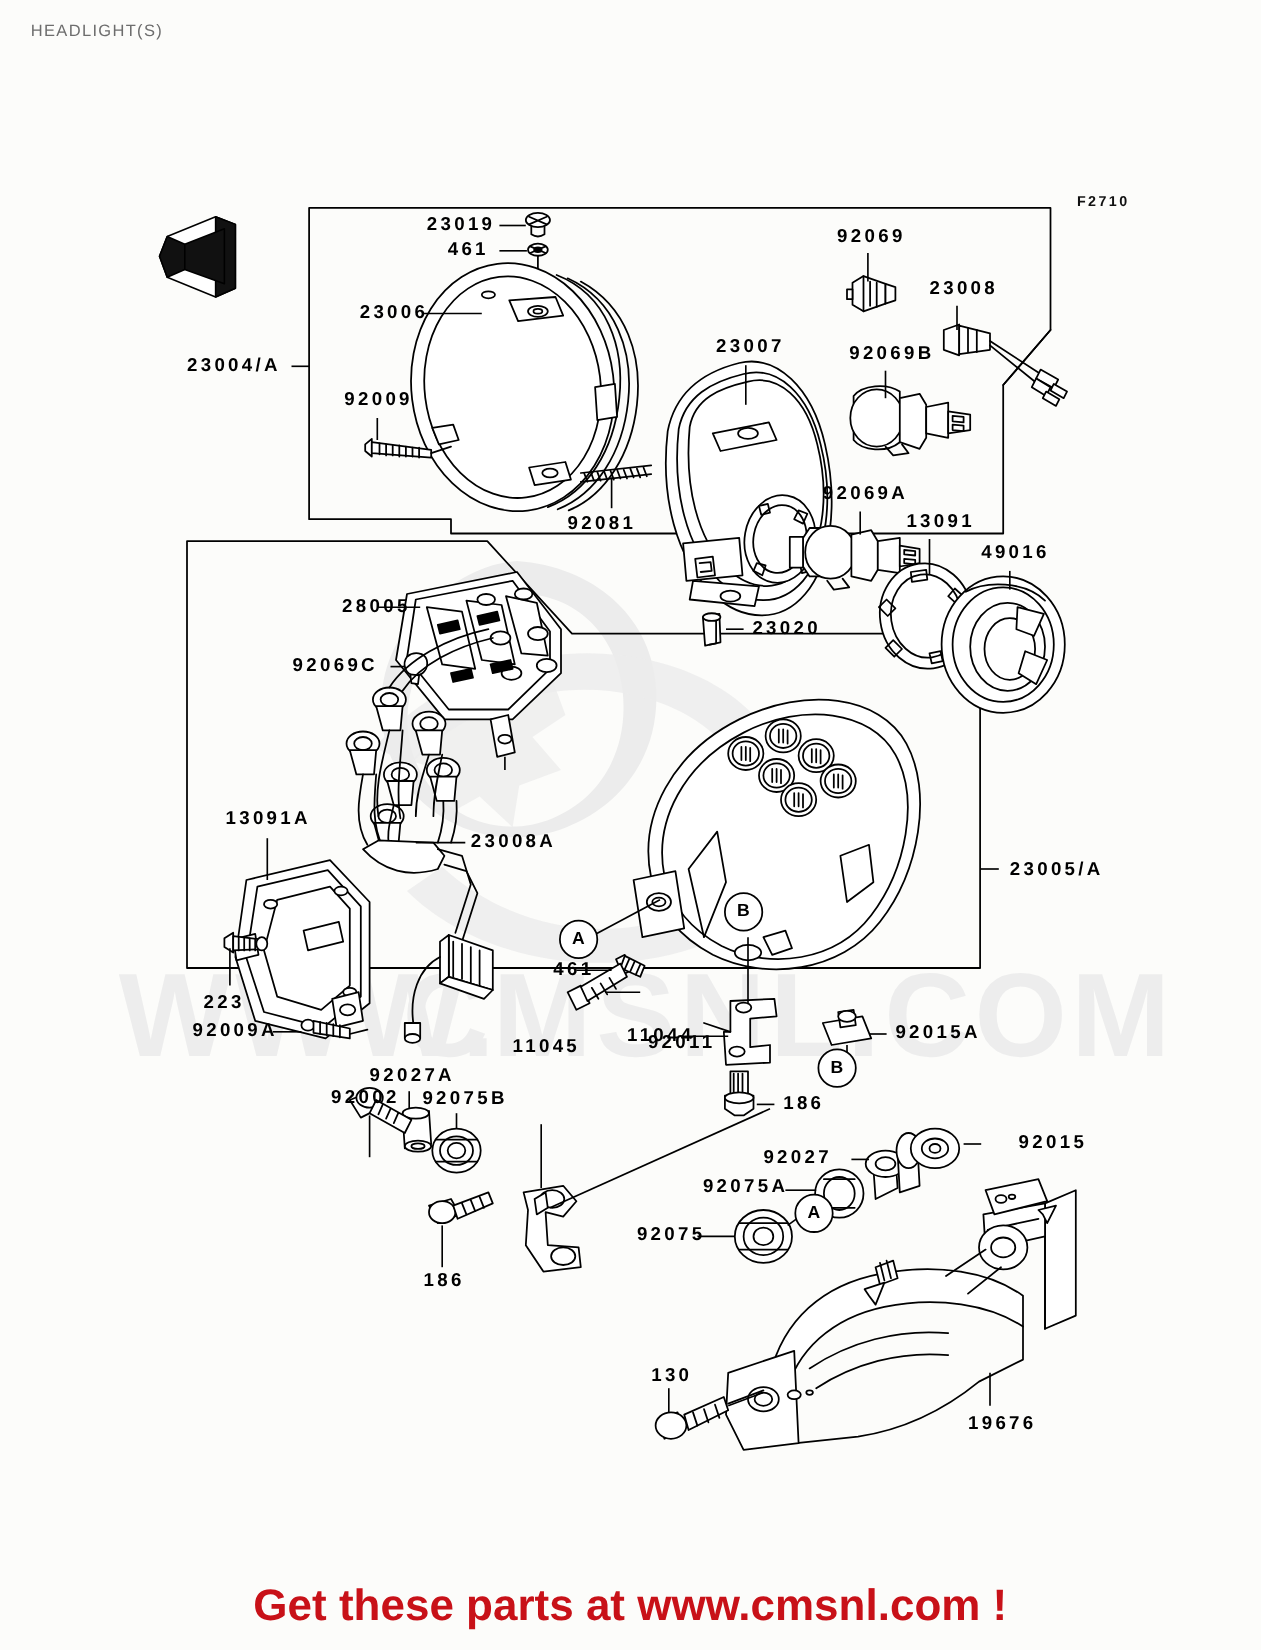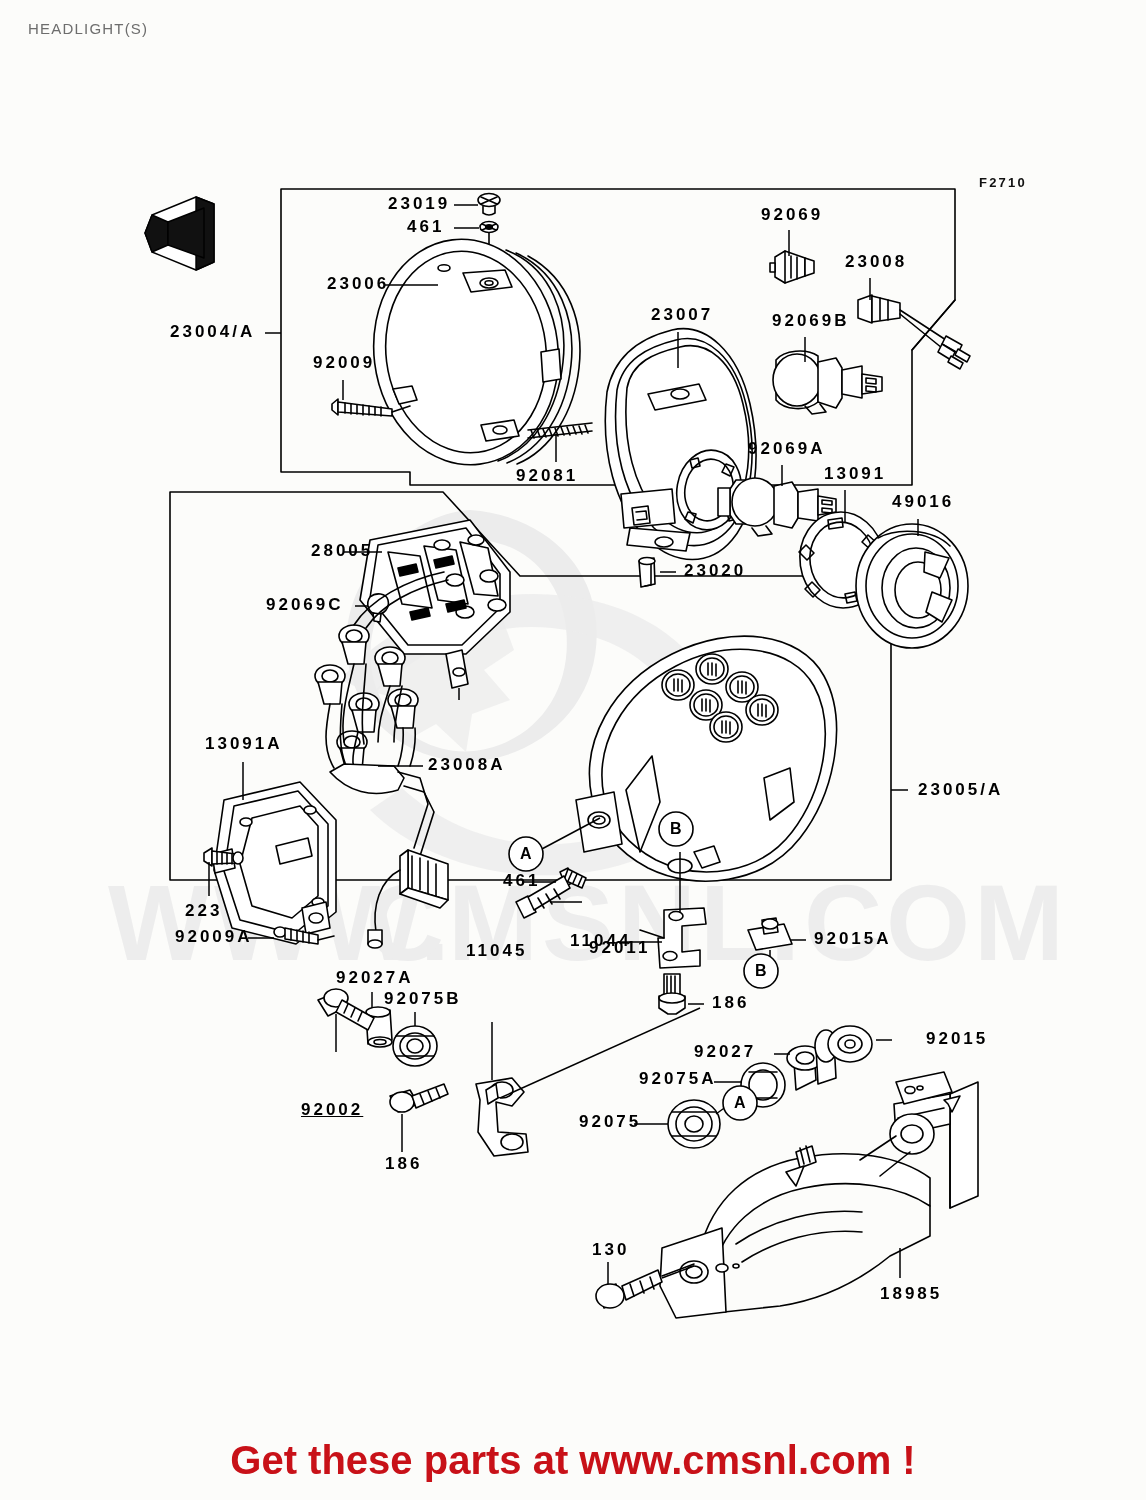--- a/index.html
+++ b/index.html
@@ -597,28 +597,28 @@
 <div class="pn" style="left:185px;top:901px;">223</div>
 <div class="pn" style="left:175px;top:927px;">92009A</div>
 <div class="pn" style="left:918px;top:780px;">23005/A</div>
 <div class="pn" style="left:503px;top:871px;">461</div>
 <div class="pn" style="left:589px;top:938px;text-align:center;">92011</div>
 <div class="pn" style="left:570px;top:931px;">11044</div>
 <div class="pn" style="left:814px;top:929px;">92015A</div>
 <div class="pn" style="left:712px;top:993px;">186</div>
 <div class="pn" style="left:336px;top:968px;">92027A</div>
 <div class="pn" style="left:384px;top:989px;">92075B</div>
-<div class="pn" style="left:301px;top:1100px;text-decoration:underline;">92002</div>
+<div class="pn" style="left:301px;top:988px;">92002</div>
 <div class="pn" style="left:466px;top:941px;">11045</div>
 <div class="pn" style="left:385px;top:1154px;">186</div>
 <div class="pn" style="left:694px;top:1042px;">92027</div>
 <div class="pn" style="left:893px;top:1029px;margin-left:33px;">92015</div>
 <div class="pn" style="left:639px;top:1069px;">92075A</div>
 <div class="pn" style="left:579px;top:1112px;">92075</div>
 <div class="pn" style="left:592px;top:1240px;">130</div>
-<div class="pn" style="left:880px;top:1284px;">18985</div>
+<div class="pn" style="left:880px;top:1284px;">19676</div>
 
 <div class="pn" style="left:520px;top:845px;font-size:16px;letter-spacing:0;">A</div>
 <div class="pn" style="left:670px;top:820px;font-size:16px;letter-spacing:0;">B</div>
 <div class="pn" style="left:755px;top:962px;font-size:16px;letter-spacing:0;">B</div>
 <div class="pn" style="left:734px;top:1094px;font-size:16px;letter-spacing:0;">A</div>
 
 <div id="footer-tagline">Get these parts at www.cmsnl.com !</div>
 
 </body></html>

